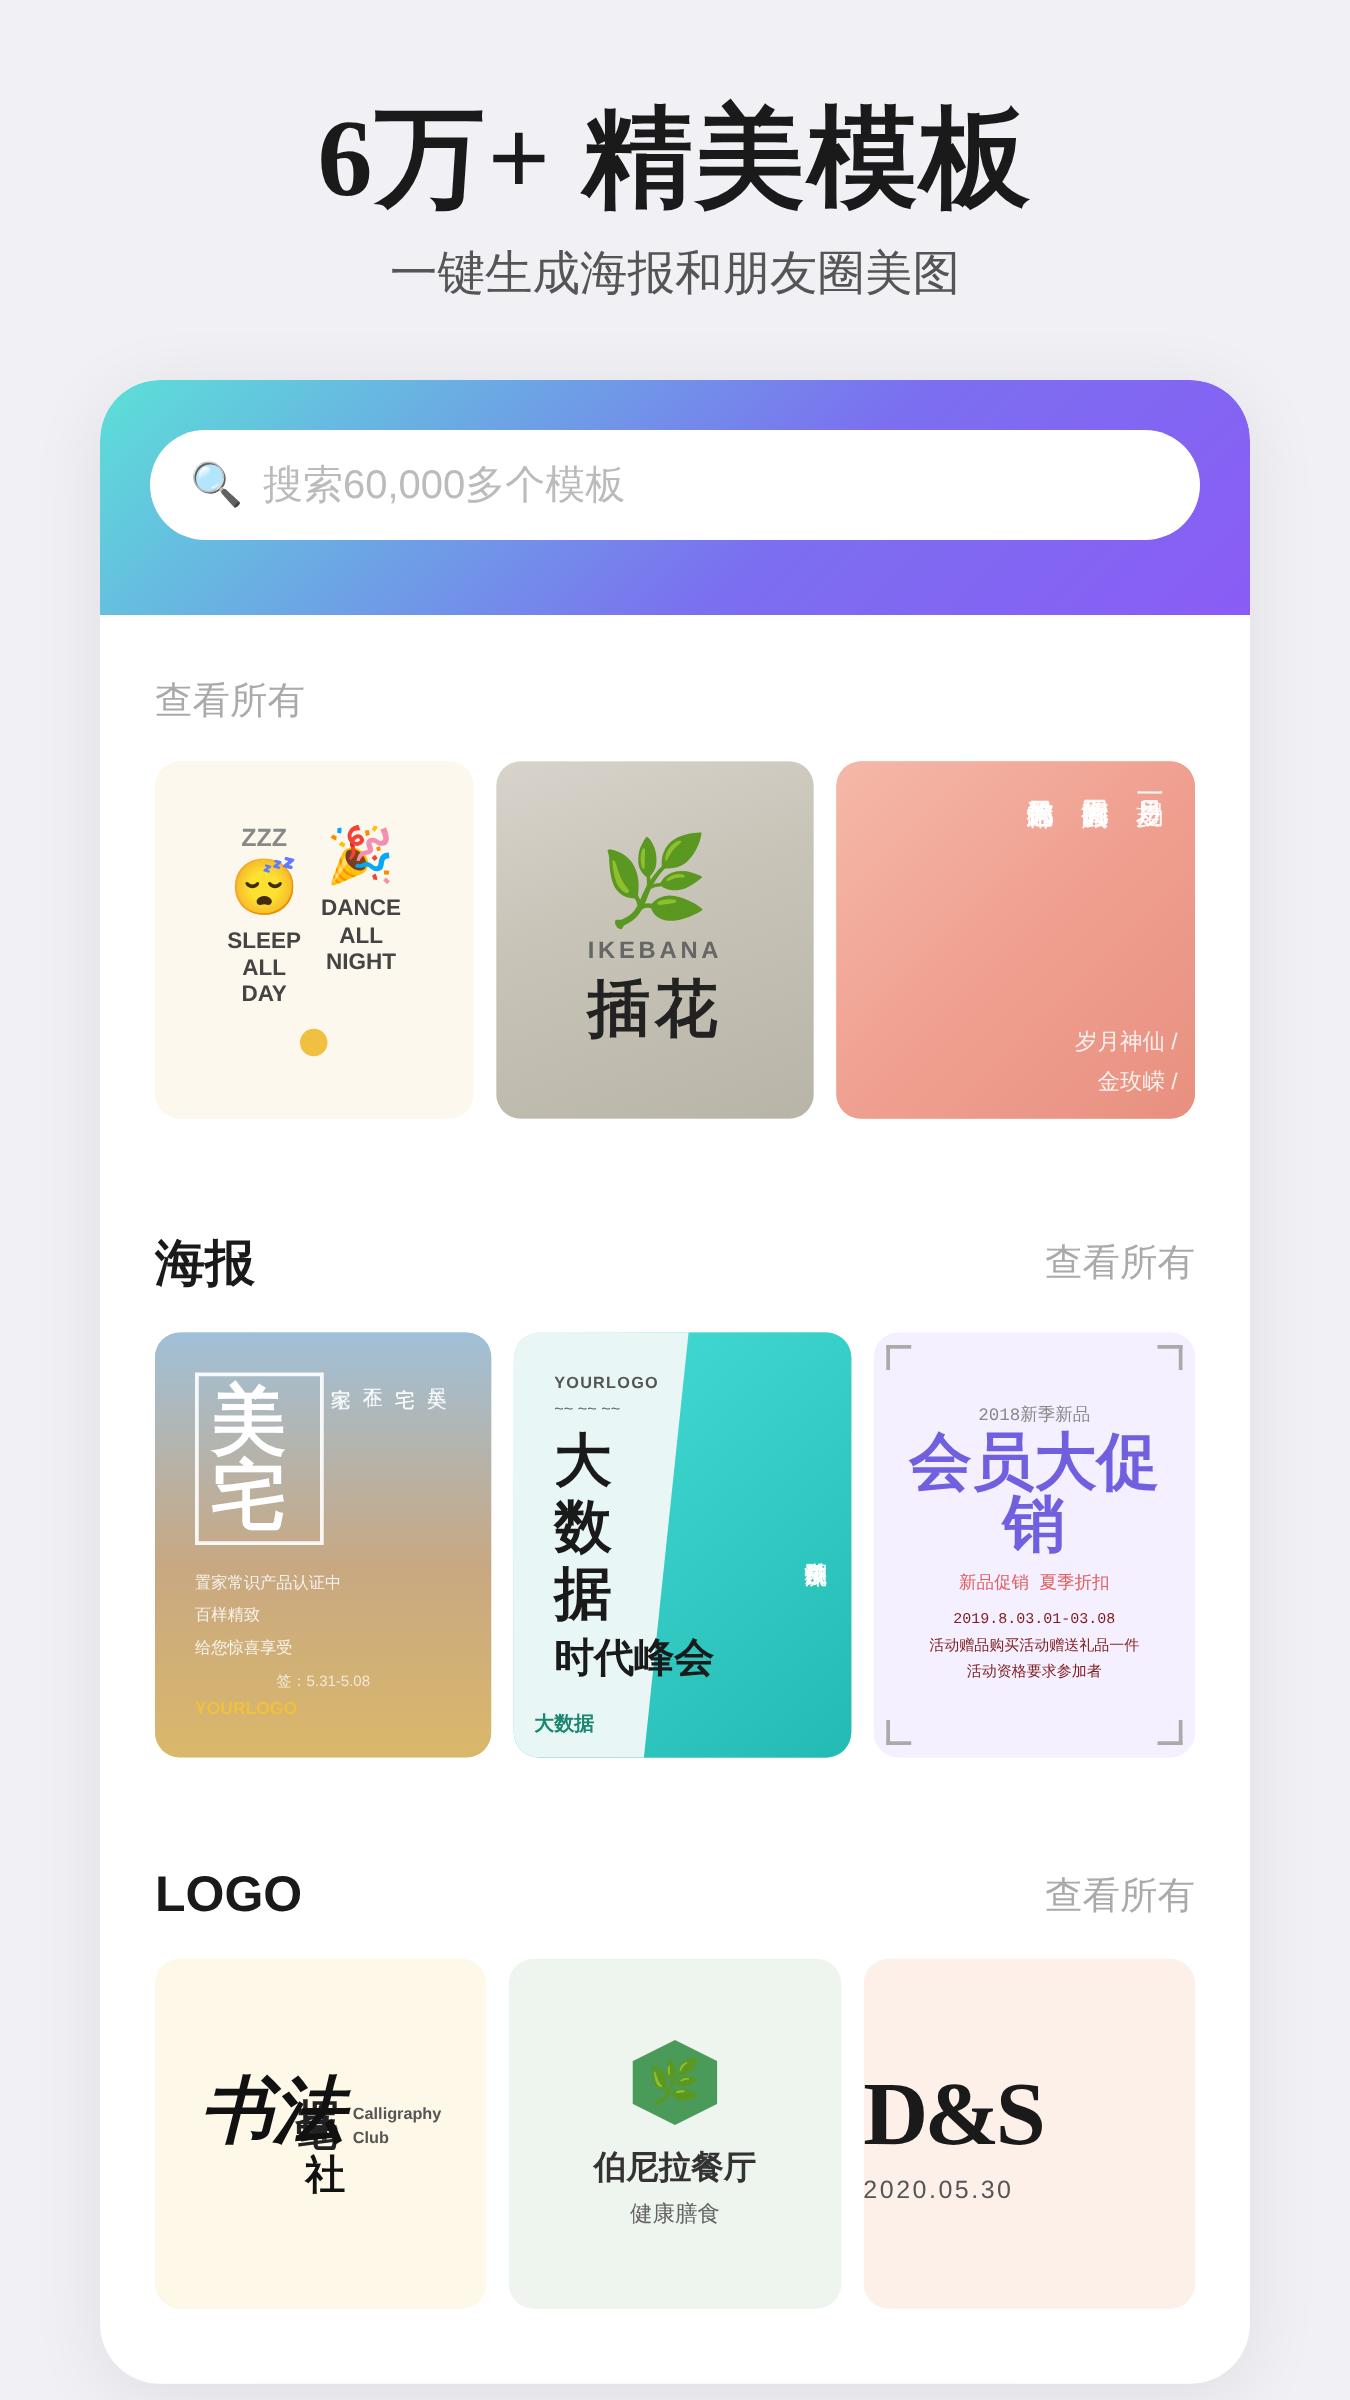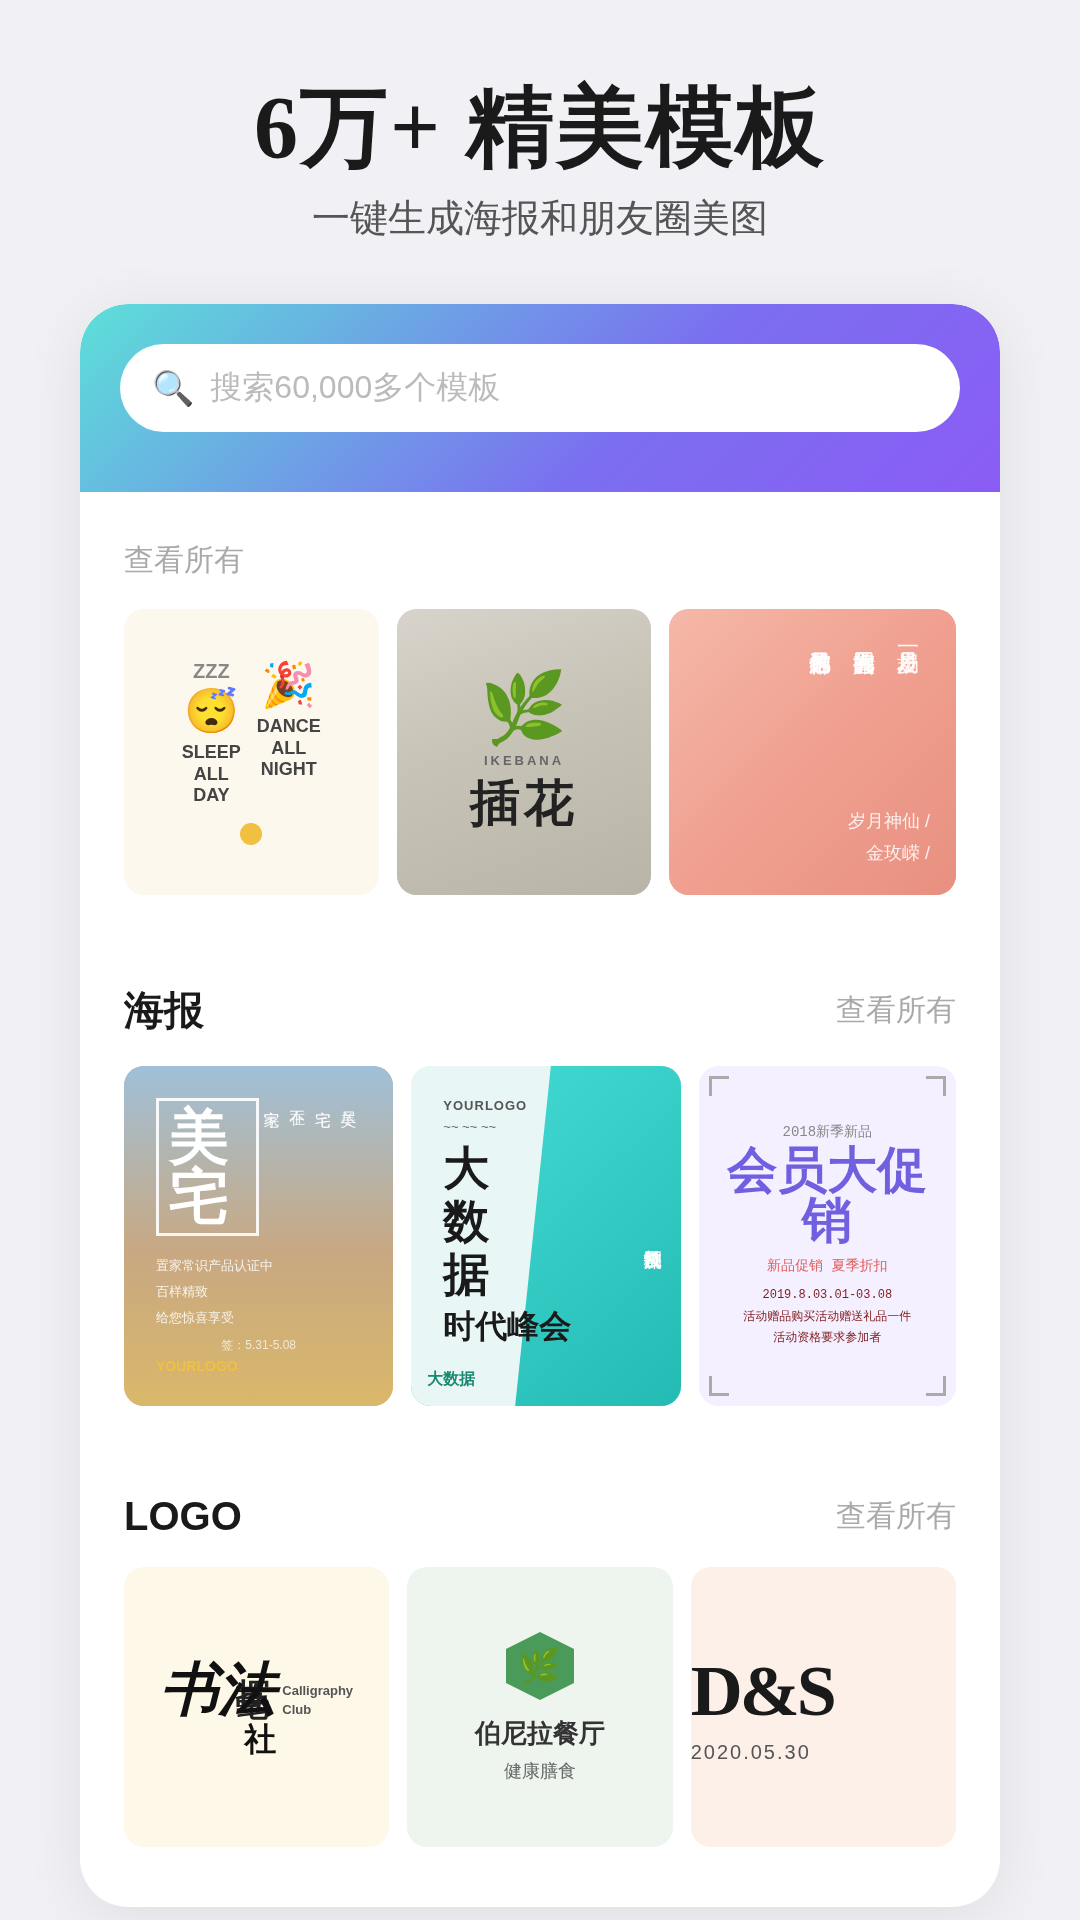--- a/index.html
+++ b/index.html
@@ -278,30 +278,30 @@
           </div>
           <div class="dot-badge"></div>
         </div>
 
         <div class="template-card wechat-card-2">
           <div class="ikebana-bg">
             <div style="position:absolute;inset:0;overflow:hidden;">
 
               <div style="width:100%;height:100%;background:linear-gradient(160deg,#d8d4cc 0%,#c8c4b8 40%,#b8b4a8 100%);display:flex;align-items:center;justify-content:center;flex-direction:column;">
                 <div style="font-size:70px;">🌿</div>
-                <div style="font-size:13px;color:#666;letter-spacing:3px;font-weight:600;margin-top:4px;">IKEBANA</div>
+                <div style="font-size:19px;color:#666;letter-spacing:3px;font-weight:600;margin-top:4px;">IKEBANA</div>
                 <div style="font-size:50px;font-weight:900;color:#222;letter-spacing:4px;margin-top:2px;">插花</div>
               </div>
             </div>
           </div>
         </div>
 
         <div class="template-card wechat-card-3">
           <div style="position:absolute;inset:0;background:linear-gradient(135deg,#f5b8a8 0%,#f0a090 50%,#e89080 100%);"></div>
-          <div style="position:absolute;top:0;left:0;right:0;bottom:0;display:flex;flex-direction:column;padding:26px;">
+          <div style="position:absolute;top:0;left:0;right:0;bottom:0;display:flex;flex-direction:column;padding:14px;">
             <div style="writing-mode:vertical-rl;font-size:22px;color:rgba(255,255,255,0.9);line-height:2;flex:1;">
               岁月是一场<br>有去无回的旅行<br>你遇的都是风景
             </div>
             <div style="font-size:18px;color:rgba(255,255,255,0.85);text-align:right;line-height:1.8;">
               岁月神仙 /<br>金玫嵘 /
             </div>
           </div>
         </div>
 
       </div>

